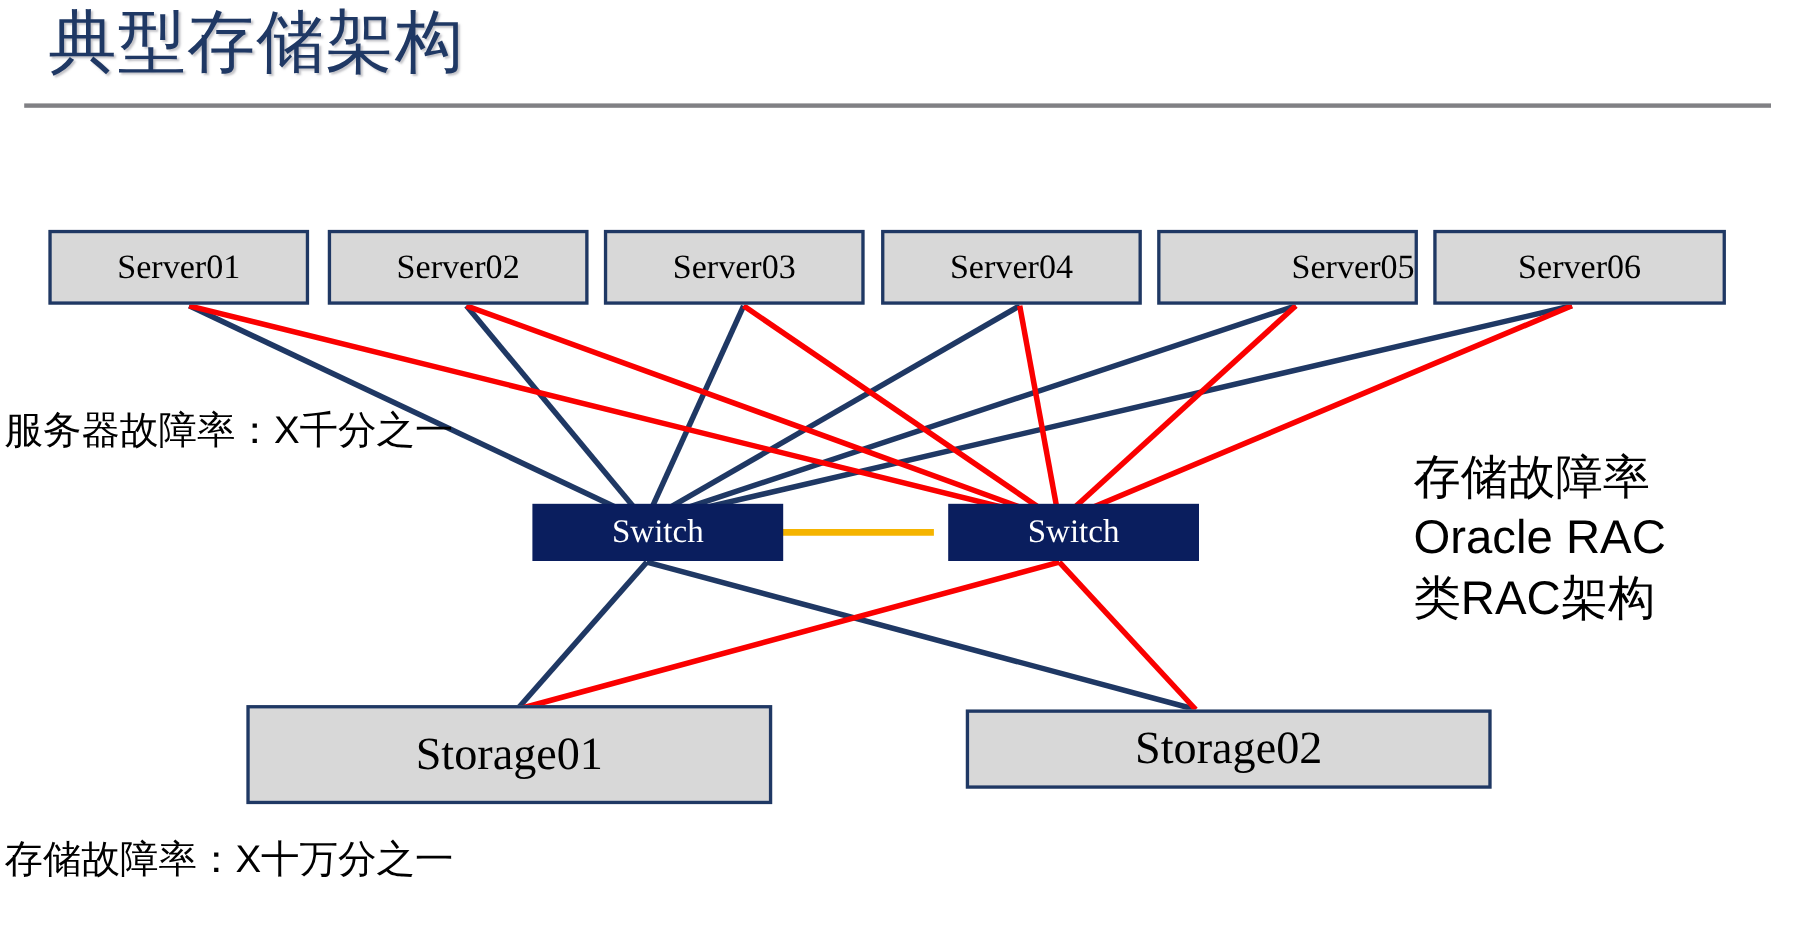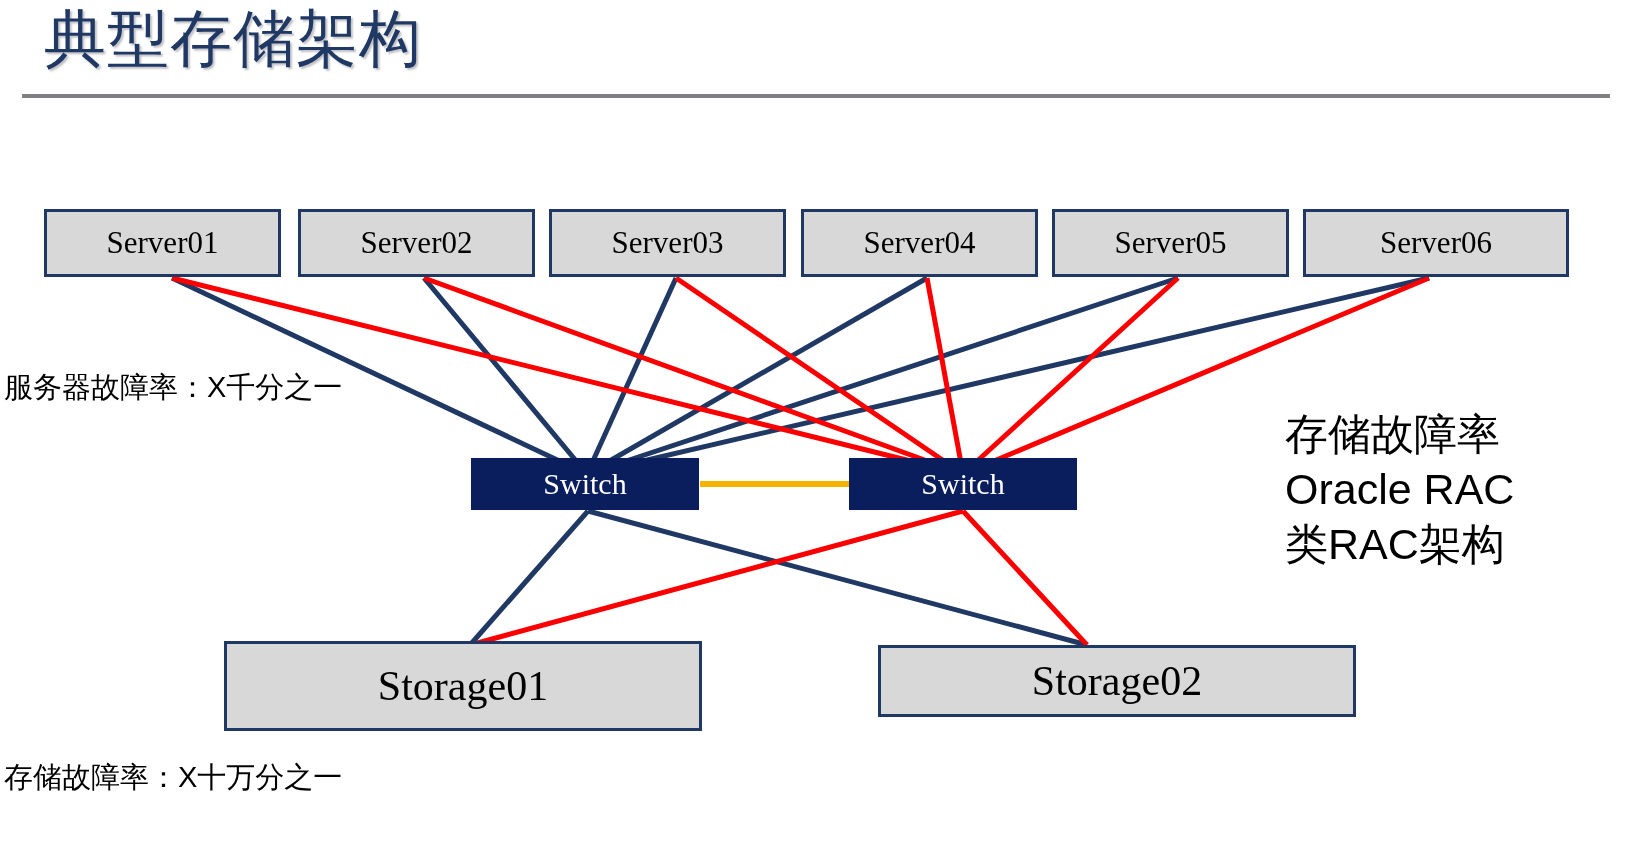--- a/index.html
+++ b/index.html
@@ -67,26 +67,27 @@
     background: #d8d8d8;
     border: 3px solid #1f3864;
     font-size: 42px;
     color: #000000;
   }
   .node-switch {
     background: #0a1e5e;
     border: none;
     font-size: 30px;
     color: #ffffff;
+    margin-left: 13px;
   }
 
   
   .annotation {
     position: absolute;
-    font-size: 29px;
+    font-size: 35px;
     color: #000000;
     white-space: nowrap;
     z-index: 4;
   }
   #anno-server-rate { left: 4px; top: 368px; }
   #anno-storage-rate { left: 4px; top: 758px; }
 
   #side-note {
     position: absolute;
     left: 1285px;
@@ -145,21 +146,21 @@
   </div>
   <div class="node node-server" style="left:298px; top:209px; width:237px; height:68px;">
     <span>Server02</span>
   </div>
   <div class="node node-server" style="left:549px; top:209px; width:237px; height:68px;">
     <span>Server03</span>
   </div>
   <div class="node node-server" style="left:801px; top:209px; width:237px; height:68px;">
     <span>Server04</span>
   </div>
-  <div class="node node-server" style="left:1052px; top:209px; width:237px; height:68px;">
+  <div class="node node-server" style="left:1052px; top:209px; width:237px; height:68px;justify-content:flex-end;">
     <span>Server05</span>
   </div>
   <div class="node node-server" style="left:1303px; top:209px; width:266px; height:68px;">
     <span>Server06</span>
   </div>
 
   <div class="node node-switch" style="left:471px; top:458px; width:228px; height:52px;">
     <span>Switch</span>
   </div>
   <div class="node node-switch" style="left:849px; top:458px; width:228px; height:52px;">

